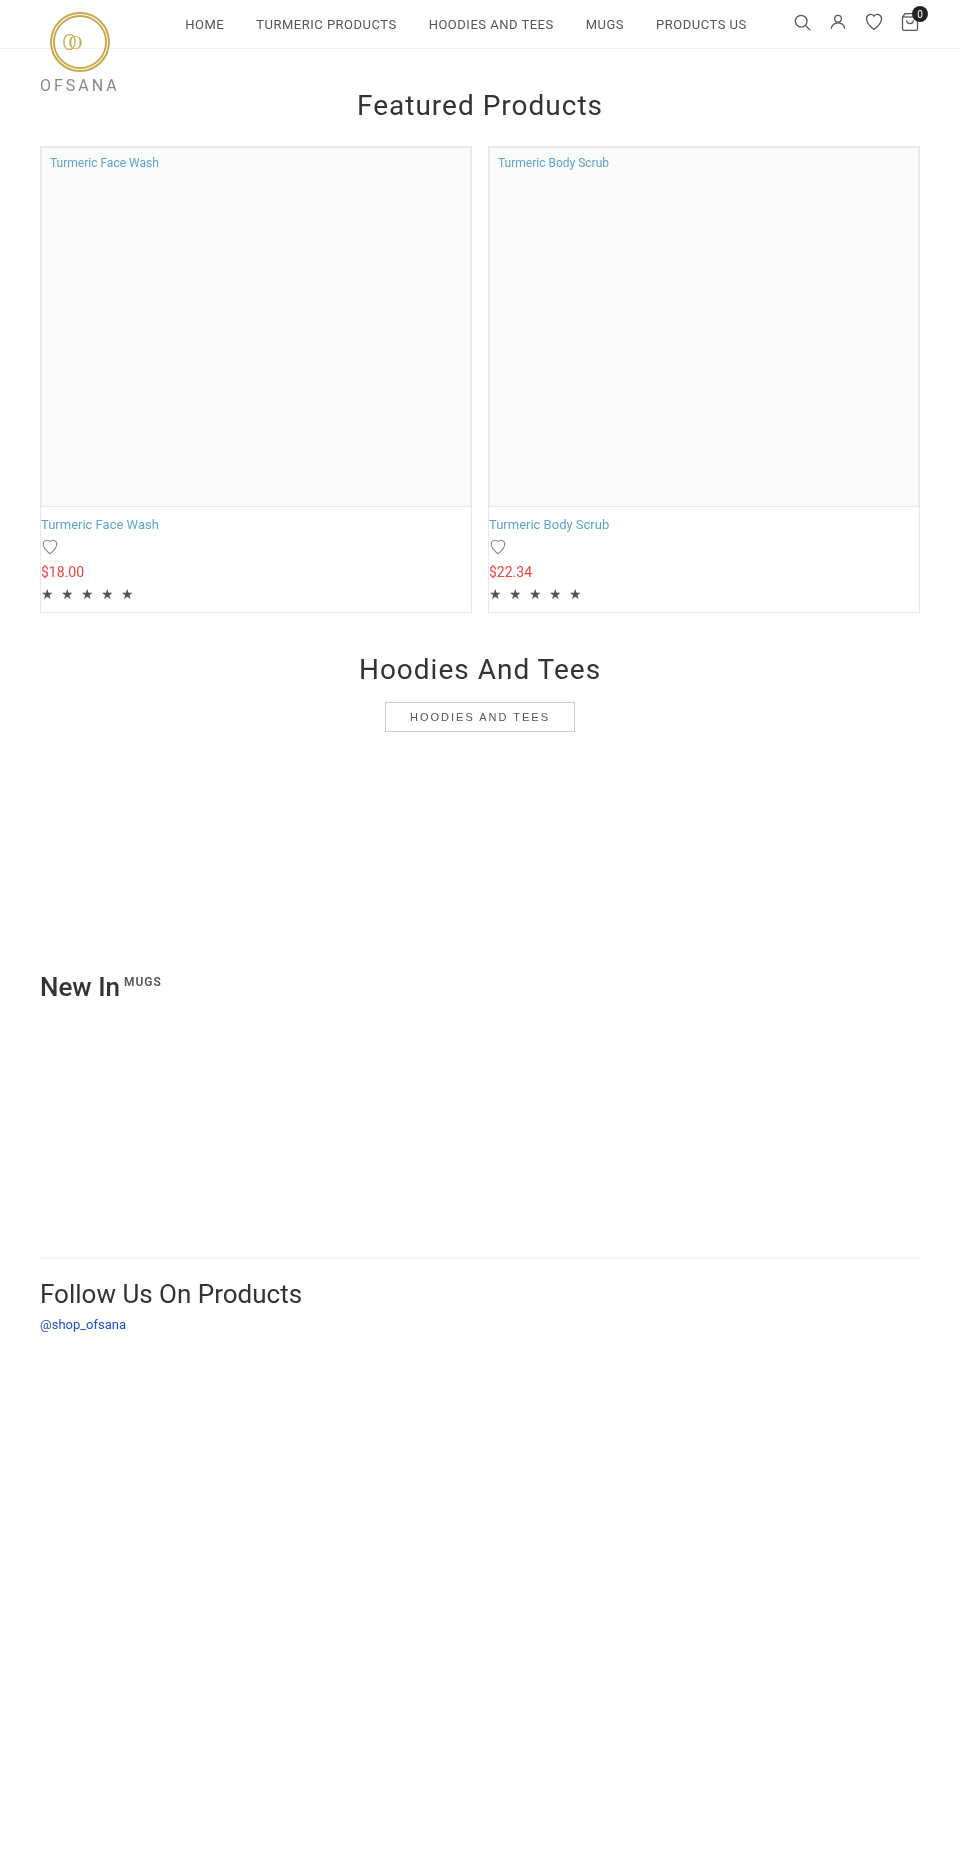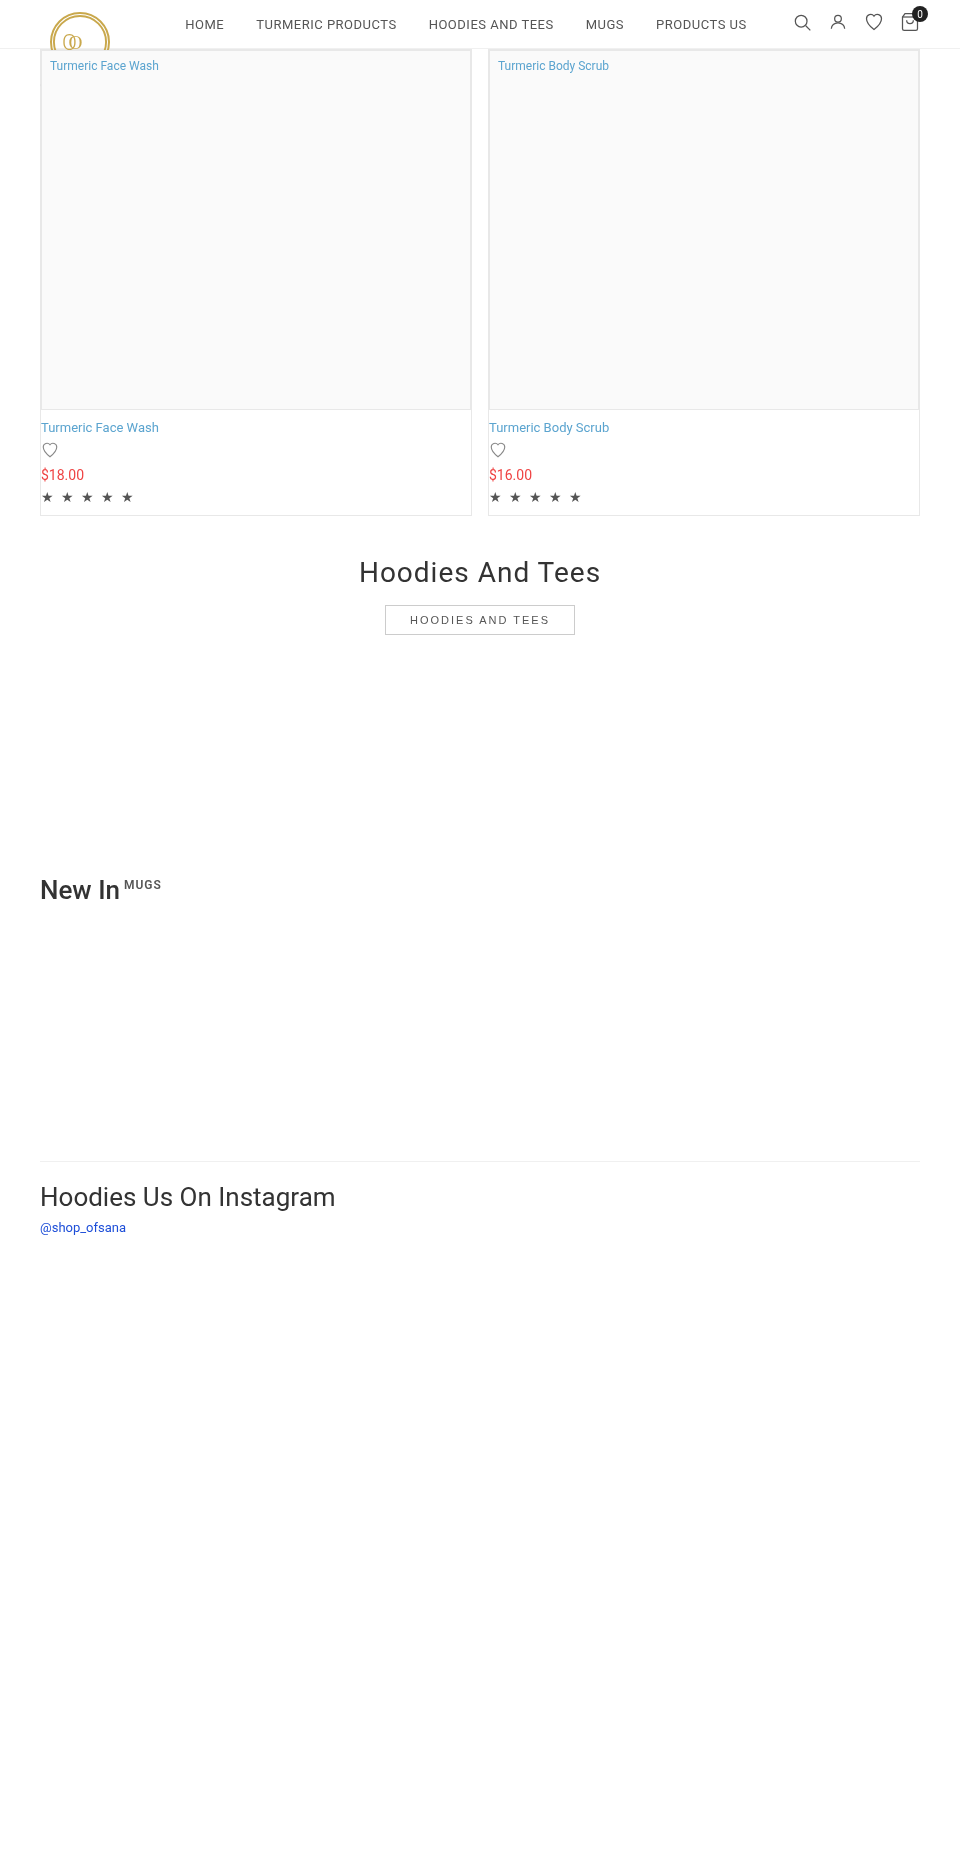--- a/index.html
+++ b/index.html
@@ -350,20 +350,21 @@
         <path d="M16 10a4 4 0 0 1-8 0"></path>
       </svg>
       <span class="cart-badge">0</span>
     </span>
   </div>
 </header>
 
 <main class="main">
 
   <section>
+    <h2 class="section-title">Featured Products</h2>
 
     <div class="products-grid">
 
       <div class="product-card">
         <div class="product-image">
           <span class="product-label">Turmeric Face Wash</span>
         </div>
         <div class="product-info">
           <div class="product-name">Turmeric Face Wash</div>
           <div class="product-wishlist">
@@ -380,21 +381,21 @@
         <div class="product-image">
           <span class="product-label">Turmeric Body Scrub</span>
         </div>
         <div class="product-info">
           <div class="product-name">Turmeric Body Scrub</div>
           <div class="product-wishlist">
             <svg class="heart-icon-svg" viewBox="0 0 24 24" xmlns="http://www.w3.org/2000/svg">
               <path d="M12 21C12 21 3 14 3 8a5 5 0 0 1 9-3 5 5 0 0 1 9 3c0 6-9 13-9 13z"></path>
             </svg>
           </div>
-          <div class="product-price">$16.00</div>
+          <div class="product-price">$22.34</div>
           <div class="product-stars">★ ★ ★ ★ ★</div>
         </div>
       </div>
     </div>
   </section>
 
 
   <section class="hoodies-section">
     <h2 class="hoodies-title">Hoodies And Tees</h2>
     <button class="hoodies-badge-btn">HOODIES AND TEES</button>
@@ -402,17 +403,17 @@
   </section>
 
   <section class="new-in-section">
     <h2 class="new-in-title">
       <span>New In</span><span class="new-in-badge">MUGS</span>
     </h2>
     <div class="new-in-empty"></div>
   </section>
 
   <section class="instagram-section">
-    <h2 class="instagram-title">Hoodies Us On Instagram</h2>
+    <h2 class="instagram-title">Follow Us On Products</h2>
     <p class="instagram-handle">@shop_ofsana</p>
   </section>
 
 </main>
 
 </body></html>

